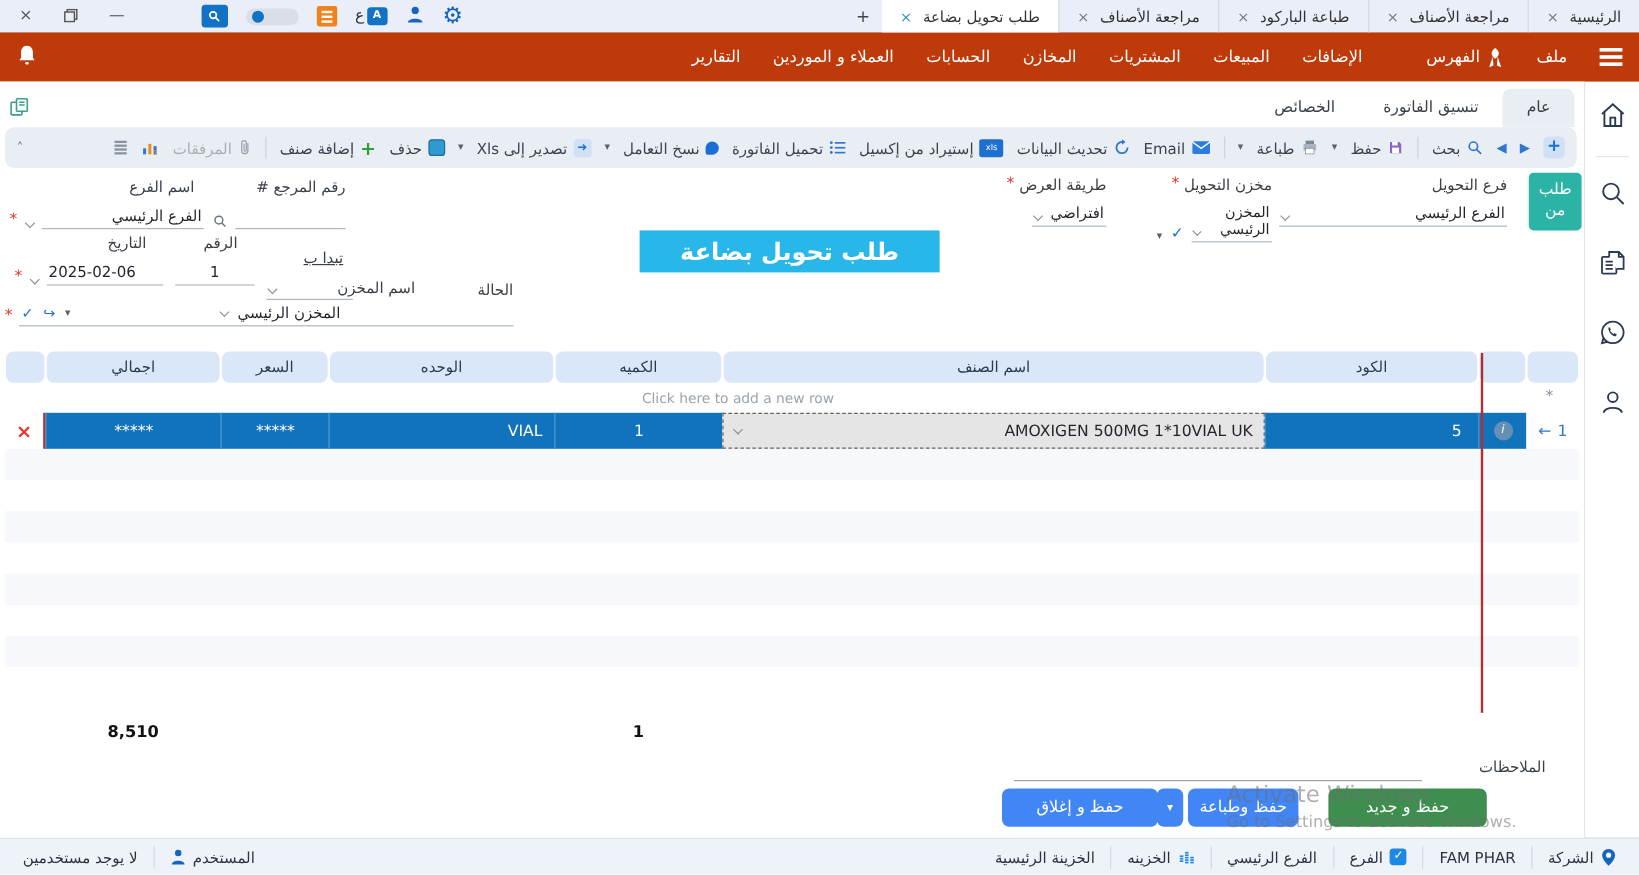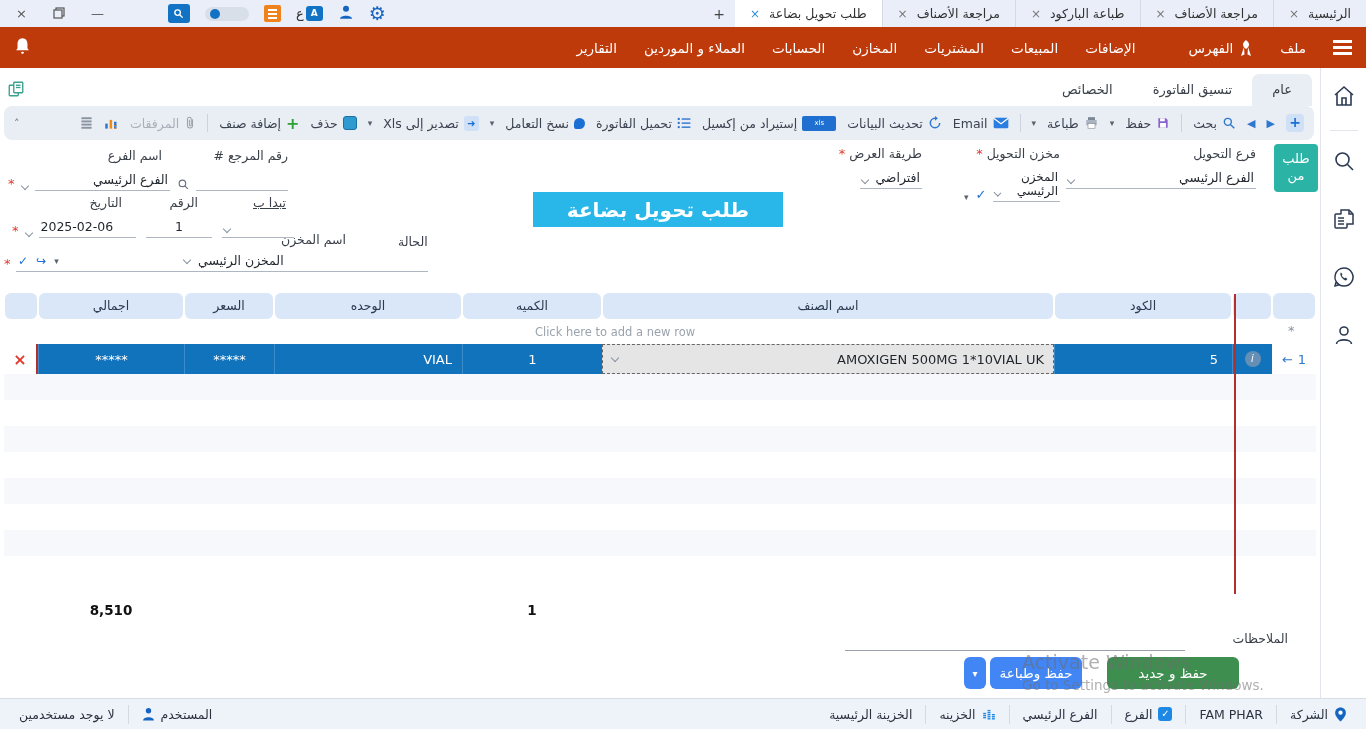--- a/index.html
+++ b/index.html
@@ -49,21 +49,21 @@
   .subtab.active { background: #e9edf4; }
   
   .toolbar { position: absolute; top: 38px; left: 4px; right: 6px; height: 34px; background: #e9edf4; border-radius: 8px; display: flex; direction: rtl; align-items: center; padding: 0 10px; gap: 11px; font-size: 12.5px; color: #3c4350; white-space: nowrap; }
   .tbtn { display: flex; align-items: center; gap: 5px; }
   .tdiv { width: 1px; height: 18px; background: #cdd3dd; }
   .caret { font-size: 9px; color: #5a6270; }
   .plus-chip { width: 18px; height: 18px; background: #cfe0f7; border-radius: 4px; color: #1a6fd4; font-weight: bold; font-size: 14px; text-align: center; line-height: 17px; }
   .nav-ar { color: #2f77cf; font-size: 11px; }
   .muted { color: #a9b0ba; }
   .gray-up { color: #6a7280; font-size: 11px; margin-right: auto; }
-  .xls-chip { width: 34px; height: 15px; background: #1e6fd0; border-radius: 2px; color: #fff; font-size: 7px; text-align: center; line-height: 15px; }
+  .xls-chip { width: 20px; height: 15px; background: #1e6fd0; border-radius: 2px; color: #fff; font-size: 7px; text-align: center; line-height: 15px; }
   .drop-dot { width: 11px; height: 11px; border-radius: 50% 50% 50% 2px; background: #1a6fd4; }
   .exp-chip { width: 15px; height: 15px; background: #cfe0f7; border-radius: 3px; color: #1a6fd4; font-size: 10px; text-align: center; line-height: 15px; }
   .del-chip { width: 14px; height: 14px; background: #2f9ad0; border-radius: 3px; border: 1px solid #1a6fa4; }
   .green-plus { color: #2fa134; font-weight: bold; font-size: 16px; }
   
   .req { color: #e0392e; font-size: 13px; }
   .chev { display: inline-block; width: 6px; height: 6px; border-left: 1.5px solid #8a93a0; border-bottom: 1.5px solid #8a93a0; transform: rotate(-45deg); margin-bottom: 2px; }
   .badge-request { position: absolute; top: 76px; right: 2px; width: 44px; height: 48px; background: #2bb3a6; border-radius: 4px; color: #fff; font-size: 13px; display: flex; flex-direction: column; align-items: center; justify-content: center; line-height: 1.3; }
   .fg { position: absolute; direction: rtl; font-size: 12.5px; color: #3a4049; }
   .fg .lbl { margin-bottom: 9px; display: flex; gap: 4px; align-items: center; white-space: nowrap; }
@@ -399,21 +399,21 @@
             <line x1="14.5" y1="14.5" x2="20" y2="20" stroke="#6a7280" stroke-width="2.2"></line>
           </svg>
         <span class="uline" style="flex:1;">
             <span>الفرع الرئيسي</span>
           </span>
         <span class="chev"></span>
         <span class="req">*</span>
       </div>
     </div>
 
-    <div class="fg" style="top:127px; left:222px; width:72px;text-decoration:underline;">
+    <div class="fg" style="top:139px; left:222px; width:72px;text-decoration:underline;">
       <div class="lbl" style="justify-content:flex-start; padding-right:8px;">
           <span>تبدا ب</span>
         </div>
       <div class="valrow">
           <span class="uline" style="flex:1;">
             <span></span>
             <span class="chev"></span>
           </span>
         </div>
     </div>
@@ -520,20 +520,21 @@
           <div></div>
       </div>
     </div>
 
     <span class="notes-label">الملاحظات</span>
     <div class="notes-line"></div>
 
     <button class="btn green" style="left:1107px; width:132px;">حفظ و جديد</button>
     <button class="btn blue" style="left:990px; width:92px;">حفظ وطباعة</button>
     <button class="btn blue" style="left:964px; width:22px; font-size:10px;">▾</button>
+    <button class="btn blue" style="left:835px; width:130px;">حفظ و إغلاق</button>
 
     <div class="watermark">
       <div class="l1">Activate Windows</div>
       <div class="l2">Go to Settings to activate Windows.</div>
     </div>
   </div>
 
   <div class="sidebar">
     <span class="side-icon">
       <svg width="24" height="24" viewBox="0 0 24 24" fill="none" stroke="#2b3a52" stroke-width="1.6">

